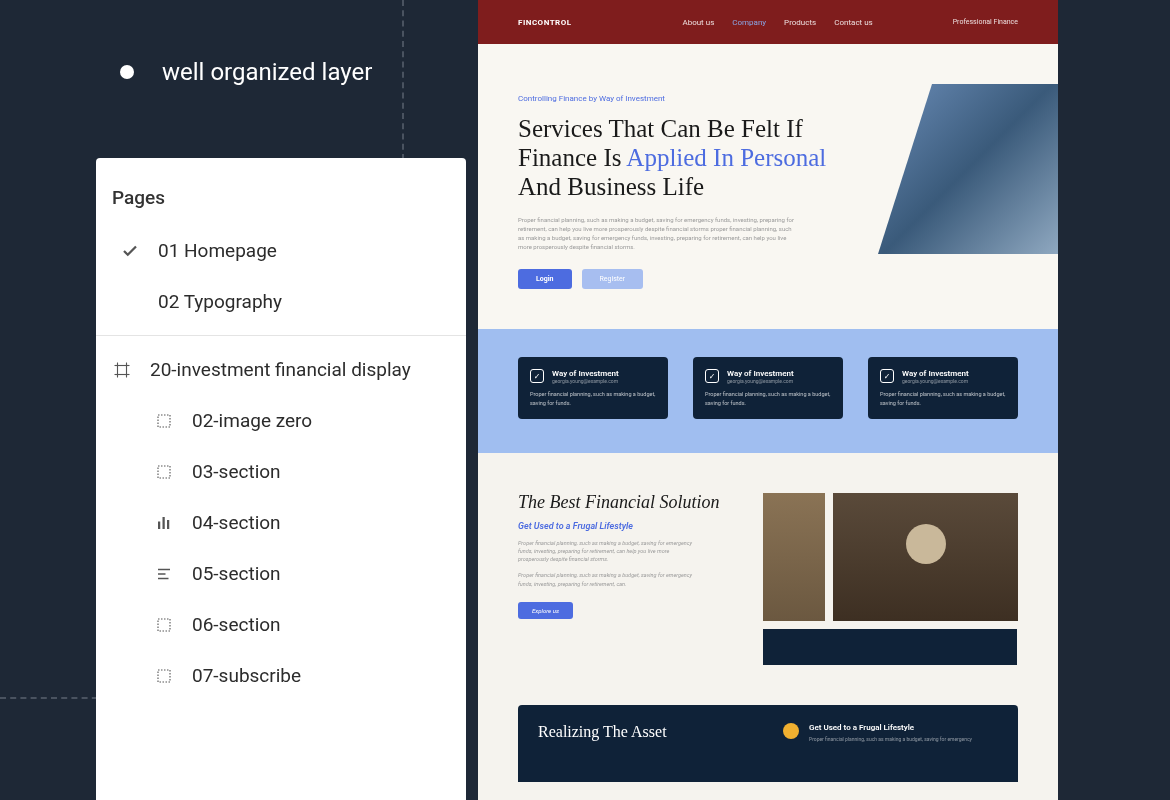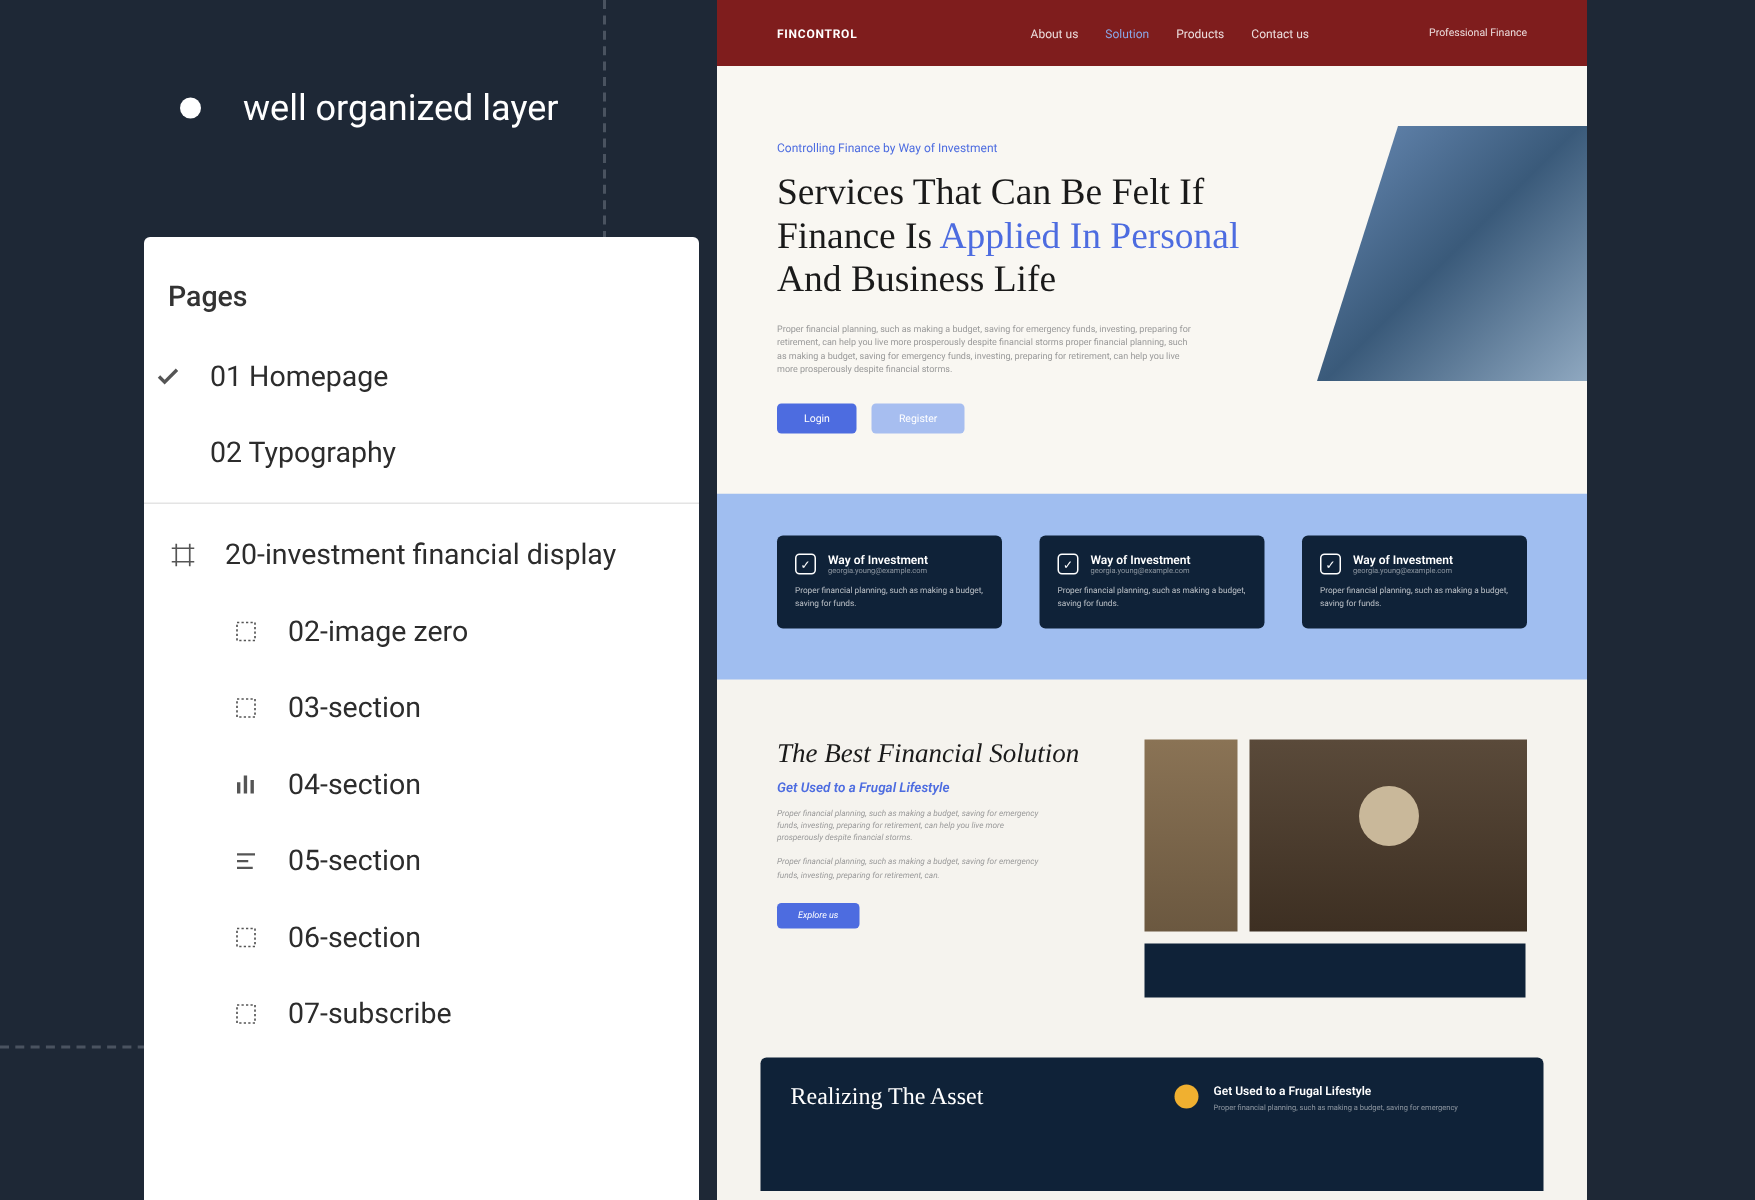--- a/index.html
+++ b/index.html
@@ -67,21 +67,21 @@
     padding: 0 16px 16px 16px;
     color: #333;
   }
   .layer-row {
     display: flex;
     align-items: center;
     padding: 14px 16px;
     font-size: 19px;
     gap: 18px;
   }
-  .layer-row.indent-1 { padding-left: 6px; text-align: center; }
+  .layer-row.indent-1 { padding-left: 24px; text-align: center; }
   .layer-row.indent-2 { padding-left: 58px; }
   .layer-icon {
     width: 20px;
     height: 20px;
     display: flex;
     align-items: center;
     justify-content: center;
     flex-shrink: 0;
     color: #555;
   }
@@ -140,21 +140,21 @@
     max-width: 280px;
     margin-top: 14px;
   }
   .p-hero-btns { display: flex; gap: 10px; margin-top: 18px; }
   .p-btn {
     padding: 6px 18px;
     border-radius: 3px;
     font-size: 7px;
     color: #fff;
   }
-  .p-btn.primary { background: #4d6ce0; }
+  .p-btn.primary { background: #4d6ce0; font-weight: bold; }
   .p-btn.secondary { background: #a7bef0; }
   .p-hero-img {
     position: absolute;
     right: 0;
     top: 40px;
     width: 180px;
     height: 170px;
     background: linear-gradient(135deg, #6b8db8 0%, #3a5a7a 50%, #8fa8c0 100%);
     clip-path: polygon(30% 0, 100% 0, 100% 100%, 0 100%);
   }
@@ -224,22 +224,22 @@
     width:40px; height:40px;
     background:#c9b89a;
     border-radius:50%;
     transform:translate(-50%,-50%);
   }
   .p-img-c { width: 254px; height: 36px; background: #0f2238; }
 
   
   .p-cta {
     background: #0f2238;
-    margin: 20px 29px 0;
-    padding: 18px 20px 52px;
+    margin: 20px 40px 0;
+    padding: 18px 20px 40px;
     display: flex;
     gap: 30px;
     color: #fff;
     border-radius: 4px 4px 0 0;
   }
   .p-cta-title {
     font-family: Georgia, serif;
     font-size: 16px;
     flex: 1;
   }
@@ -355,21 +355,21 @@
     <span>07-subscribe</span>
   </div>
 </div>
 
 <div class="preview">
 
   <div class="p-header">
     <span class="p-logo">FINCONTROL</span>
     <div class="p-nav">
       <span>About us</span>
-      <span class="active">Solution</span>
+      <span class="active">Company</span>
       <span>Products</span>
       <span>Contact us</span>
     </div>
     <span class="p-tag">Professional Finance</span>
   </div>
 
   <div class="p-hero">
     <div class="p-eyebrow">Controlling Finance by Way of Investment</div>
     <div class="p-hero-title">
       <span>Services That Can Be Felt If Finance Is </span><span class="accent">Applied In Personal</span><span> And Business Life</span>

